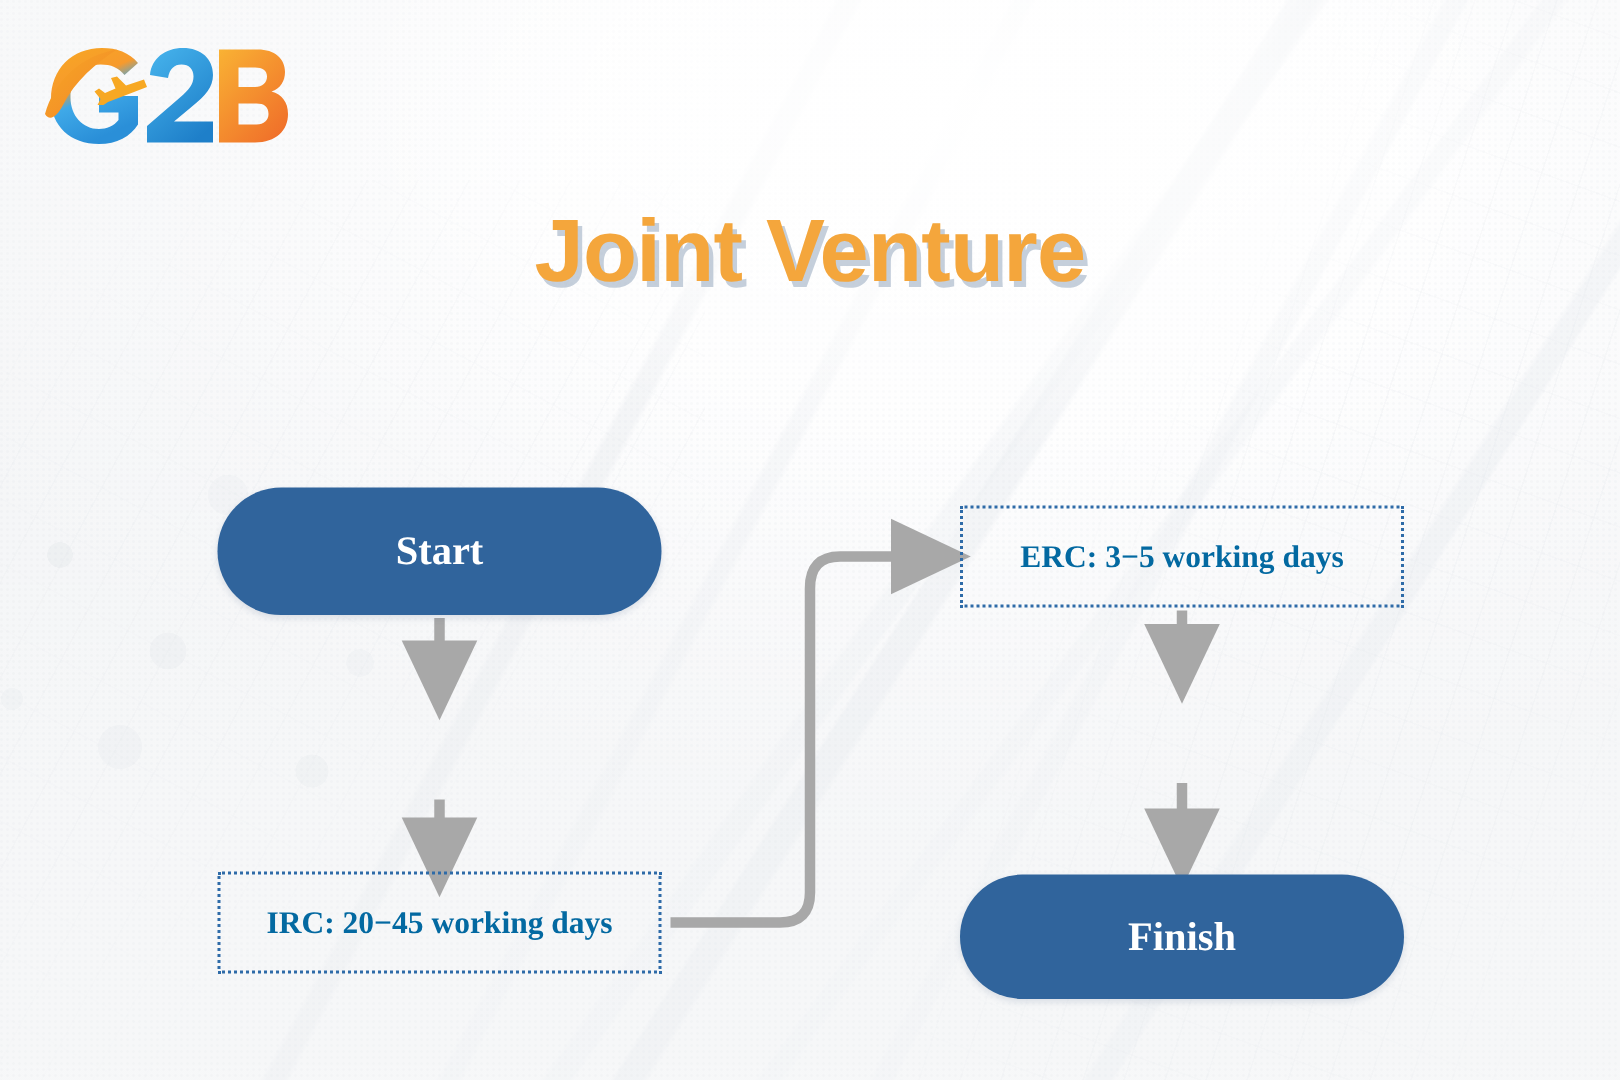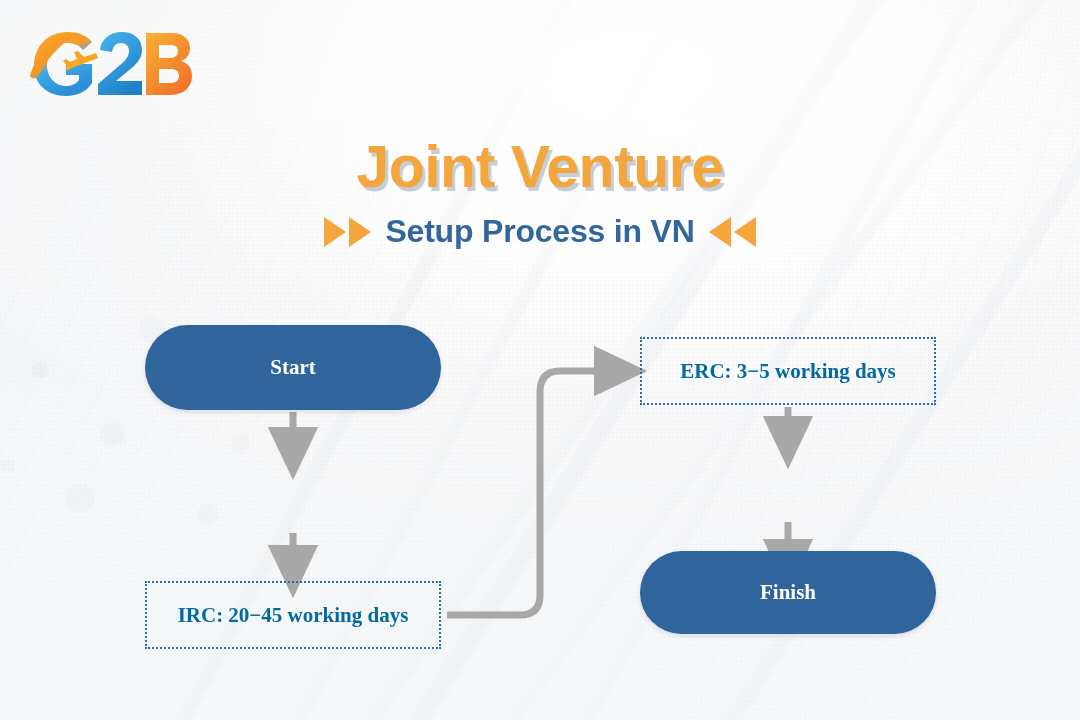--- a/index.html
+++ b/index.html
@@ -136,39 +136,39 @@
     align-items: center;
     justify-content: center;
     text-align: center;
     font-family: "Liberation Serif", serif;
     box-sizing: border-box;
   }
   .node.pill {
     background: #30649C;
     border-radius: 999px;
     color: #ffffff;
-    font-size: 21px;
+    font-size: 27px;
     font-weight: 700;
     box-shadow: 0 2px 5px rgba(40,70,110,.14);
   }
   .node.boxed {
     border: 2.5px dotted #2E6BA8;
     background: transparent;
     color: #0369a1;
     font-size: 21px;
     font-weight: 700;
   }
 
   
   #node-start   { left:145px; top:325px; width:296px; height:85px; }
   #node-jv      { left:145px; top:463px; width:296px; height:68px; }
   #node-irc     { left:145px; top:581px; width:296px; height:68px; }
   #node-erc     { left:640px; top:337px; width:296px; height:68px; }
   #node-post    { left:640px; top:452px; width:296px; height:68px; }
-  #node-finish  { left:640px; top:551px; width:296px; height:83px; }
+  #node-finish  { left:640px; top:583px; width:296px; height:83px; }
 
   #connectors { position: absolute; inset: 0; pointer-events: none; }
 </style>
 </head>
 <body>
 
 <div id="stage">
 
   <div class="bg-layer bg-base"></div>
   <div class="bg-layer bg-tower-a"></div>
@@ -220,31 +220,20 @@
       <g>
         <path d="M122 13 L148 13 C159 13 166 19 166 28 C166 34 163 39 157 41 C164 43 168 48 168 56 C168 67 160 75 146 75 L122 75 Z
                  M135 25 L135 38 L146 38 C151 38 154 35 154 31 C154 27 151 25 146 25 Z
                  M135 49 L135 63 L147 63 C152 63 155 60 155 56 C155 51 152 49 147 49 Z" fill="url(#gradB)"></path>
       </g>
     </svg>
   </div>
 
   <div class="title-wrap">
     <div id="main-title">Joint Venture</div>
-    <div class="subtitle-row">
-      <span class="tri-group">
-        <span class="tri right"></span>
-          <span class="tri right"></span>
-      </span>
-      <span id="subtitle">Setup Process in VN</span>
-      <span class="tri-group">
-        <span class="tri left"></span>
-          <span class="tri left"></span>
-      </span>
-    </div>
   </div>
 
   <div id="flow">
 
     <svg id="connectors" width="1080" height="720" viewBox="0 0 1080 720">
       <defs>
         <marker id="ah" markerWidth="10" markerHeight="10" refX="4.6" refY="5" orient="auto" markerUnits="strokeWidth">
           <path d="M0.6,1.4 L8.2,5 L0.6,8.6 Z" fill="#A8A8A8"></path>
         </marker>
       </defs>

